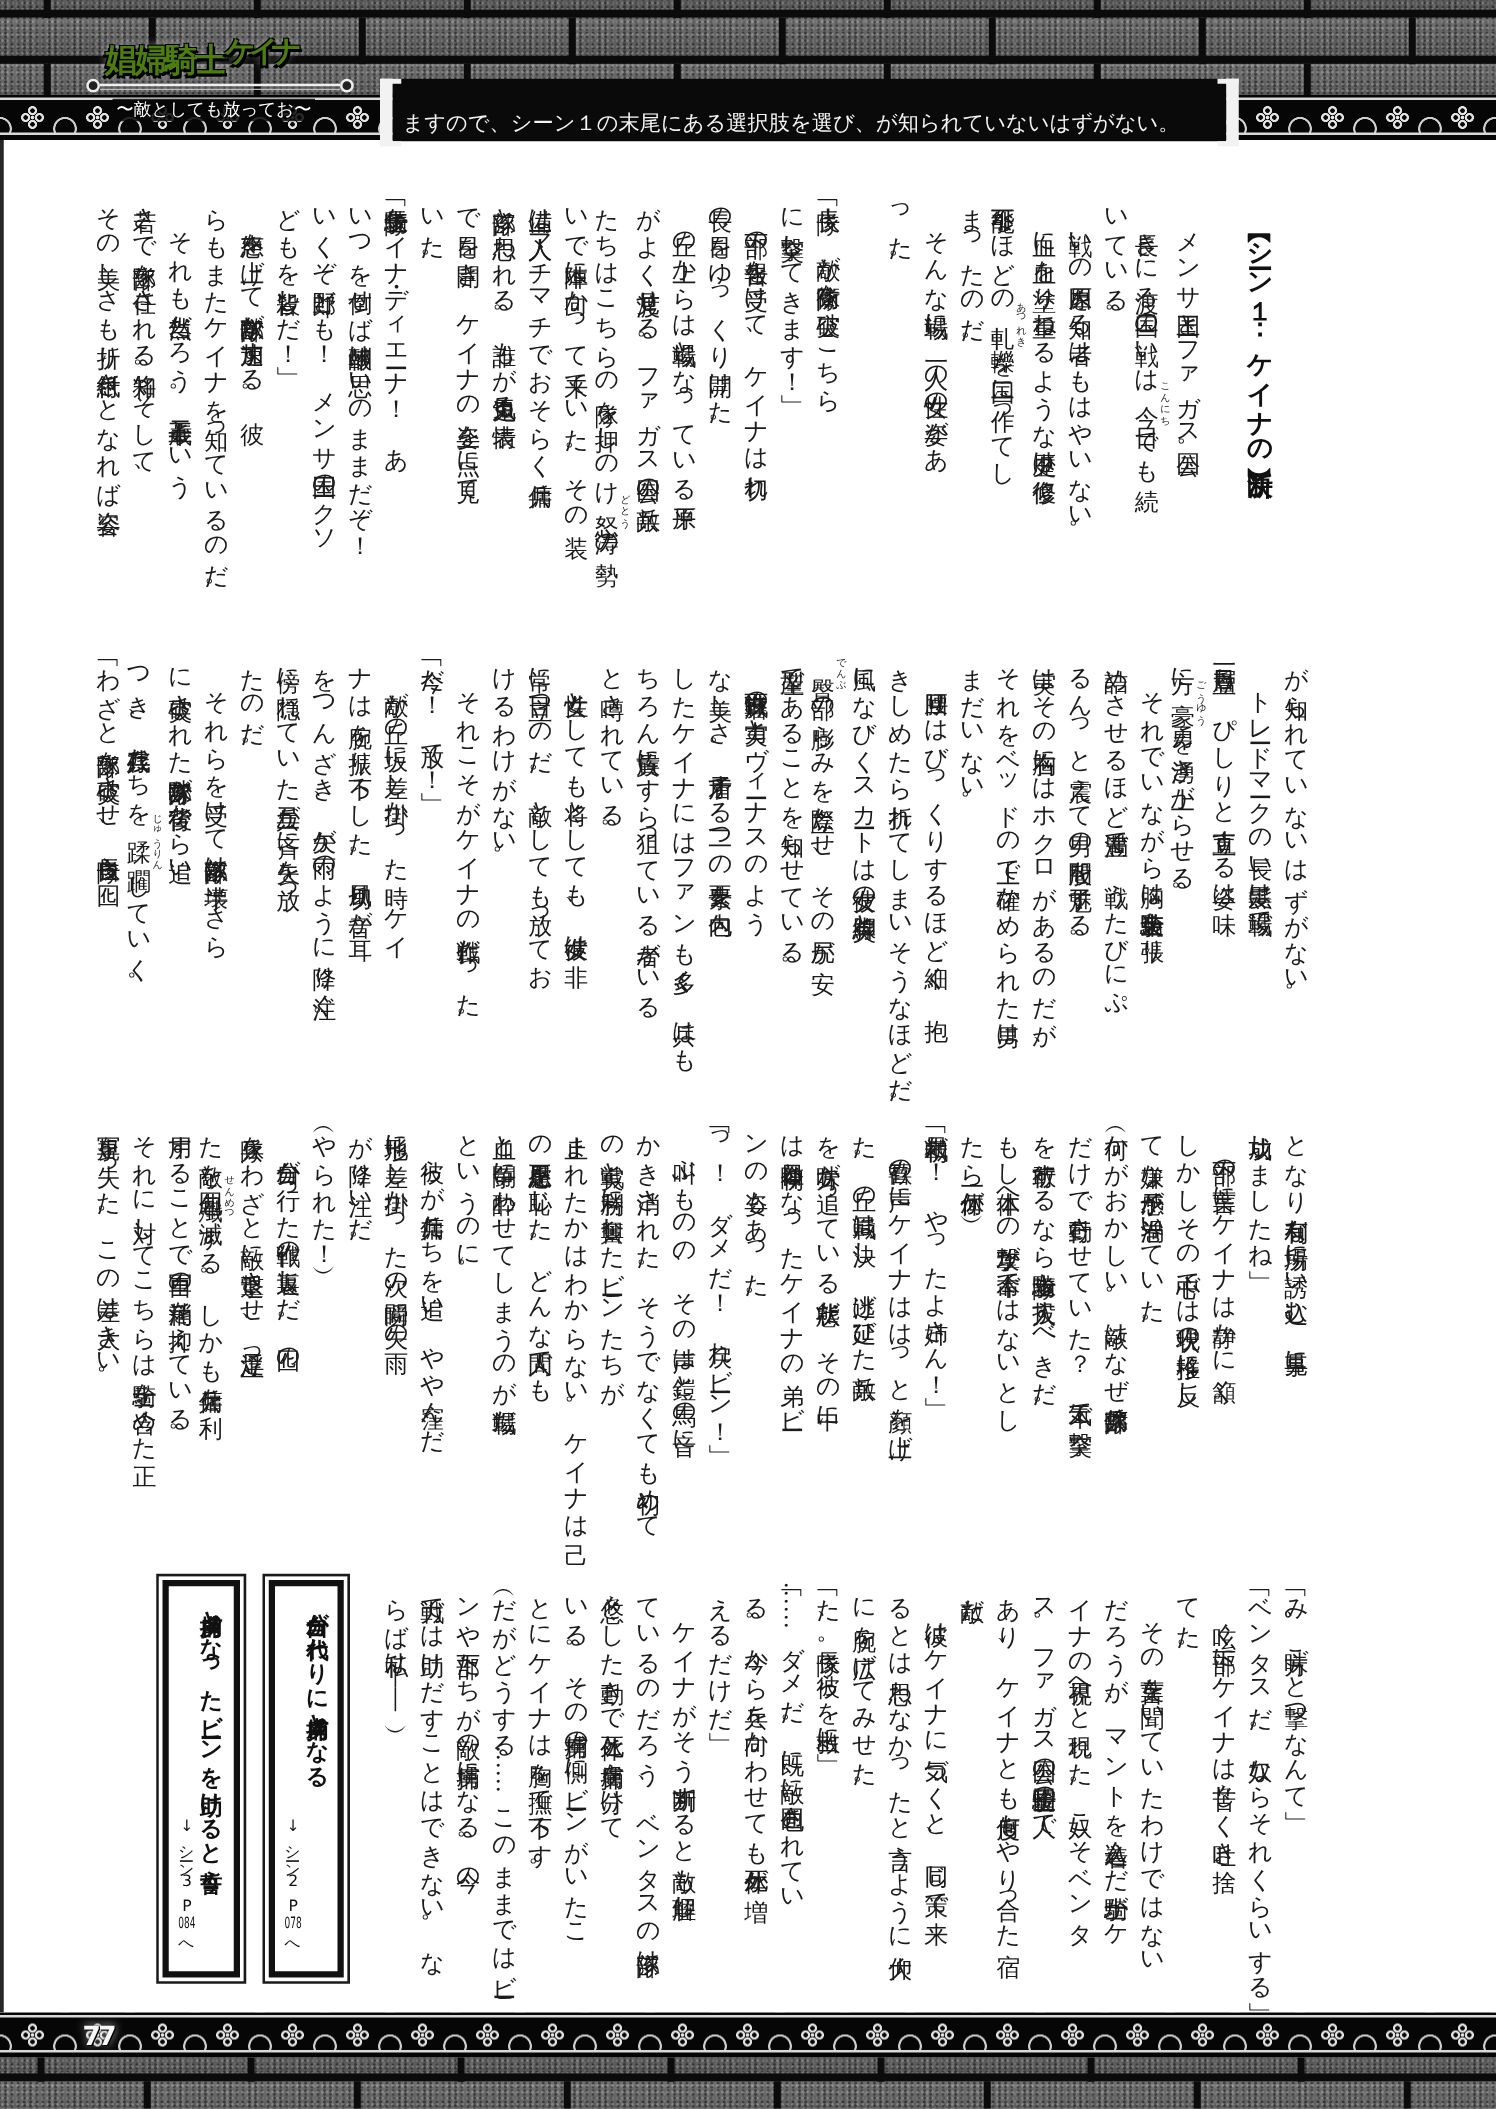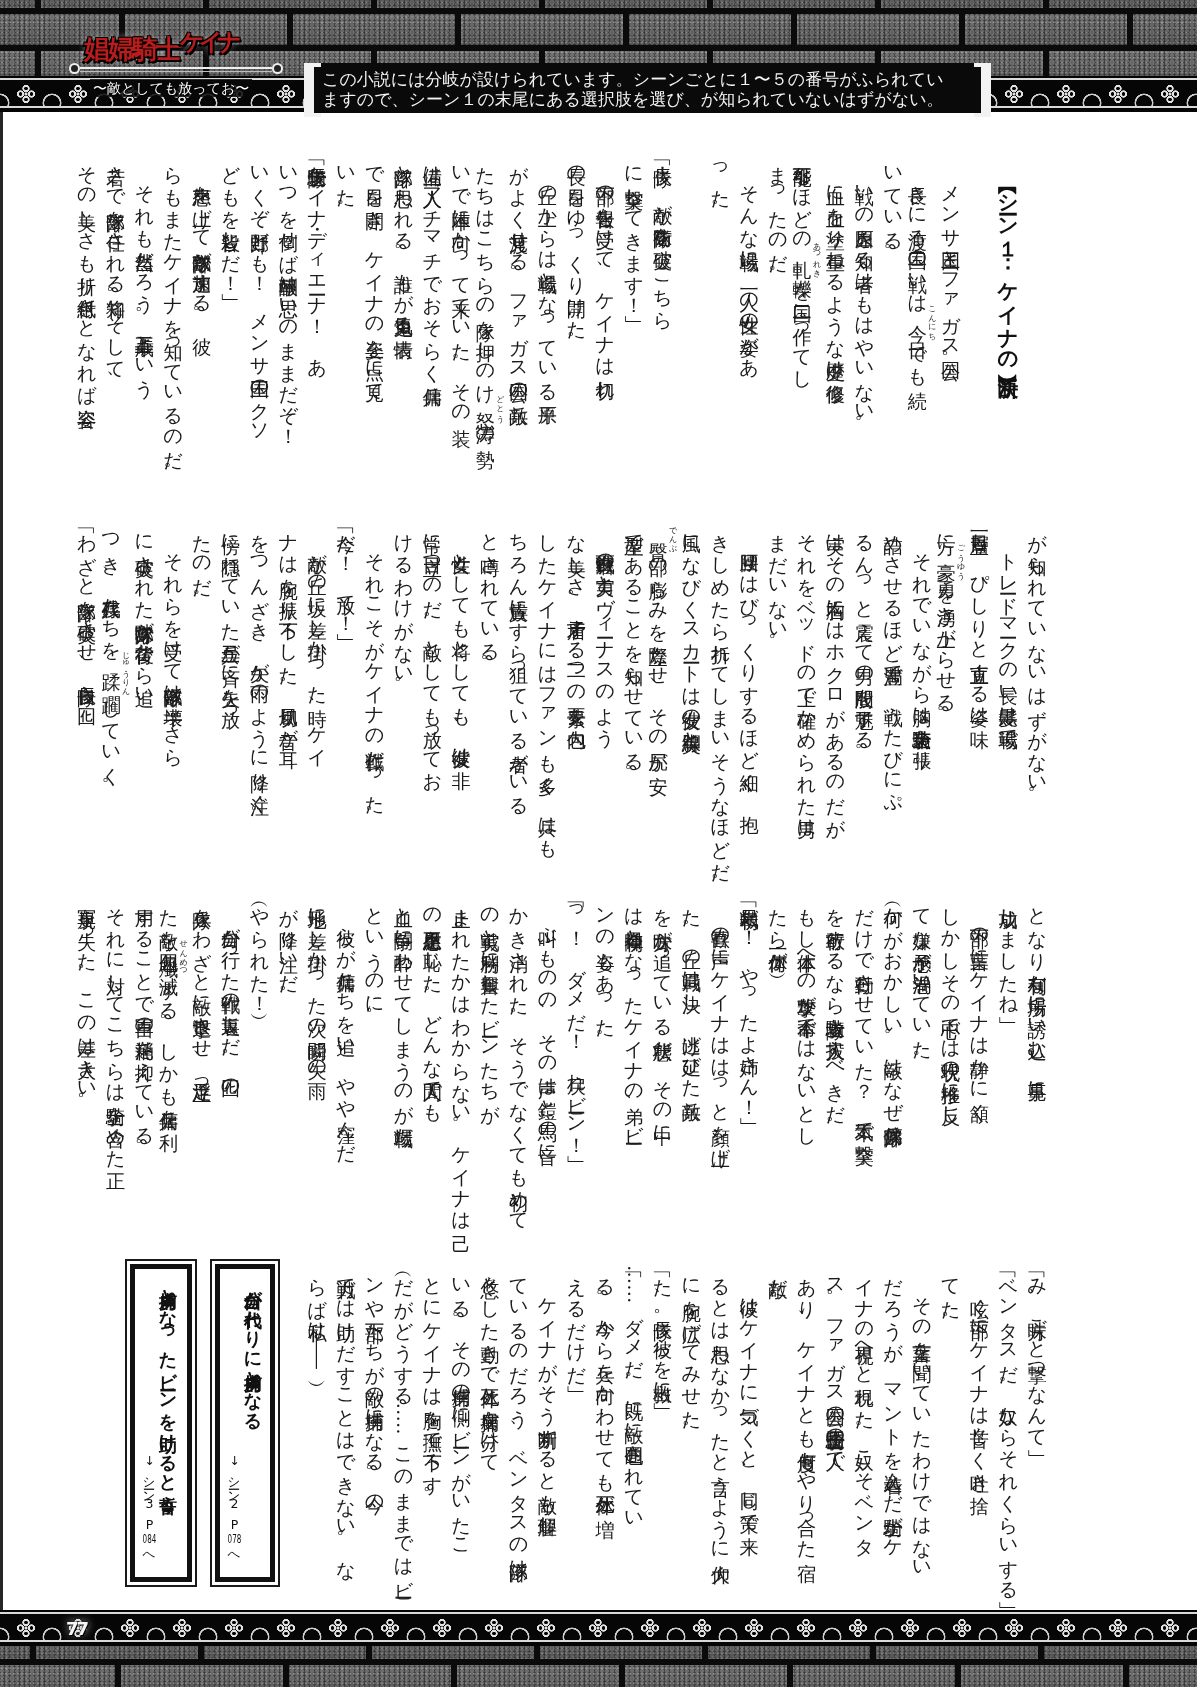--- a/index.html
+++ b/index.html
@@ -46,21 +46,21 @@
       radial-gradient(circle at 52px 27px, transparent 7.5px, #cfcfcf 8px 9.2px, transparent 9.7px);
     background-size: 52px 36px;
   }
   #header-strip { top: 76px; }
   #footer-strip { top: 1610px; }
 
   
   .title {
     position: absolute; left: 84px; top: 20px; height: 46px;
     display: flex; align-items: flex-end;
-    font-family: "DejaVu Sans", sans-serif; font-weight: bold; color: #b91c1c;
+    font-family: "DejaVu Sans", sans-serif; font-weight: bold; color: #4d7c0f;
     text-shadow: 1px 1px 0 #000, -1px -1px 0 #000, 1px -1px 0 #000, -1px 1px 0 #000,
                  2px 2px 0 #000, -2px 2px 0 #000, 0 0 7px rgba(210,210,210,.9);
     white-space: nowrap;
   }
   .t-kanji { font-size: 26px; letter-spacing: -2px; line-height: 34px; }
   .t-kana  { font-size: 24px; letter-spacing: -6px; line-height: 44px; margin-left: 0; font-family: Liberation Mono, monospace; }
   .title-rule {
     position: absolute; left: 80px; top: 67px; width: 192px; height: 2px;
     border-top: 2px solid #eeeeee; border-bottom: 1px solid #bdbdbd;
   }
@@ -132,21 +132,21 @@
     position: absolute; top: 192px; left: 13px; width: 18px;
     writing-mode: vertical-rl; text-orientation: upright; line-height: 18px; white-space: nowrap;
     font-family: "DejaVu Sans", sans-serif; font-size: 12.5px; color: #111;
   }
   .choice-sub .pp { margin-top: 6px; }
   .tcy { text-combine-upright: all; }
 
   
   .page-number {
     position: absolute; left: 66px; top: 1616px; font-family: "DejaVu Sans", sans-serif;
-    font-size: 18px; font-weight: bold; line-height: 26px; color: #f6f6f6; letter-spacing: -2px;
+    font-size: 21px; font-weight: bold; line-height: 26px; color: #f6f6f6; letter-spacing: -2px;
     text-shadow: 0 0 2px #000, 1px 1px 0 #000, 0 0 8px rgba(230,230,230,.9);
   }
 </style>
 </head>
 <body>
 
 <div id="header-bricks" class="brick"></div>
 <div id="header-strip" class="strip"></div>
 
 <div class="title">
@@ -155,21 +155,20 @@
 </div>
 <div class="title-rule"></div>
 <span class="knot k1"></span>
 <span class="knot k2"></span>
 <div class="subtitle">〜敵としても放ってお〜</div>
 
 <div class="notice">
   <div class="notice-bg"></div>
   <div class="bracket left"></div>
   <div class="bracket right"></div>
-  <div class="notice-line l1">この小説には分岐が設けられています。シーンごとに１〜５の番号がふられてい</div>
   <div class="notice-line l2">ますので、シーン１の末尾にある選択肢を選び、が知られていないはずがない。</div>
 </div>
 
 <div class="page-edge"></div>
 
 <div class="tier tier-1">
   <div class="heading">【シーン１：ケイナの決断】</div>
 <div class="col" id="t0l0">　メンサ王国とファガス公国。</div>
     <div class="col" id="t0l1">　長きに渡る二国の戦いは<ruby>今日<rt>こんにち</rt></ruby>でも続</div>
     <div class="col" id="t0l2">いている。</div>

